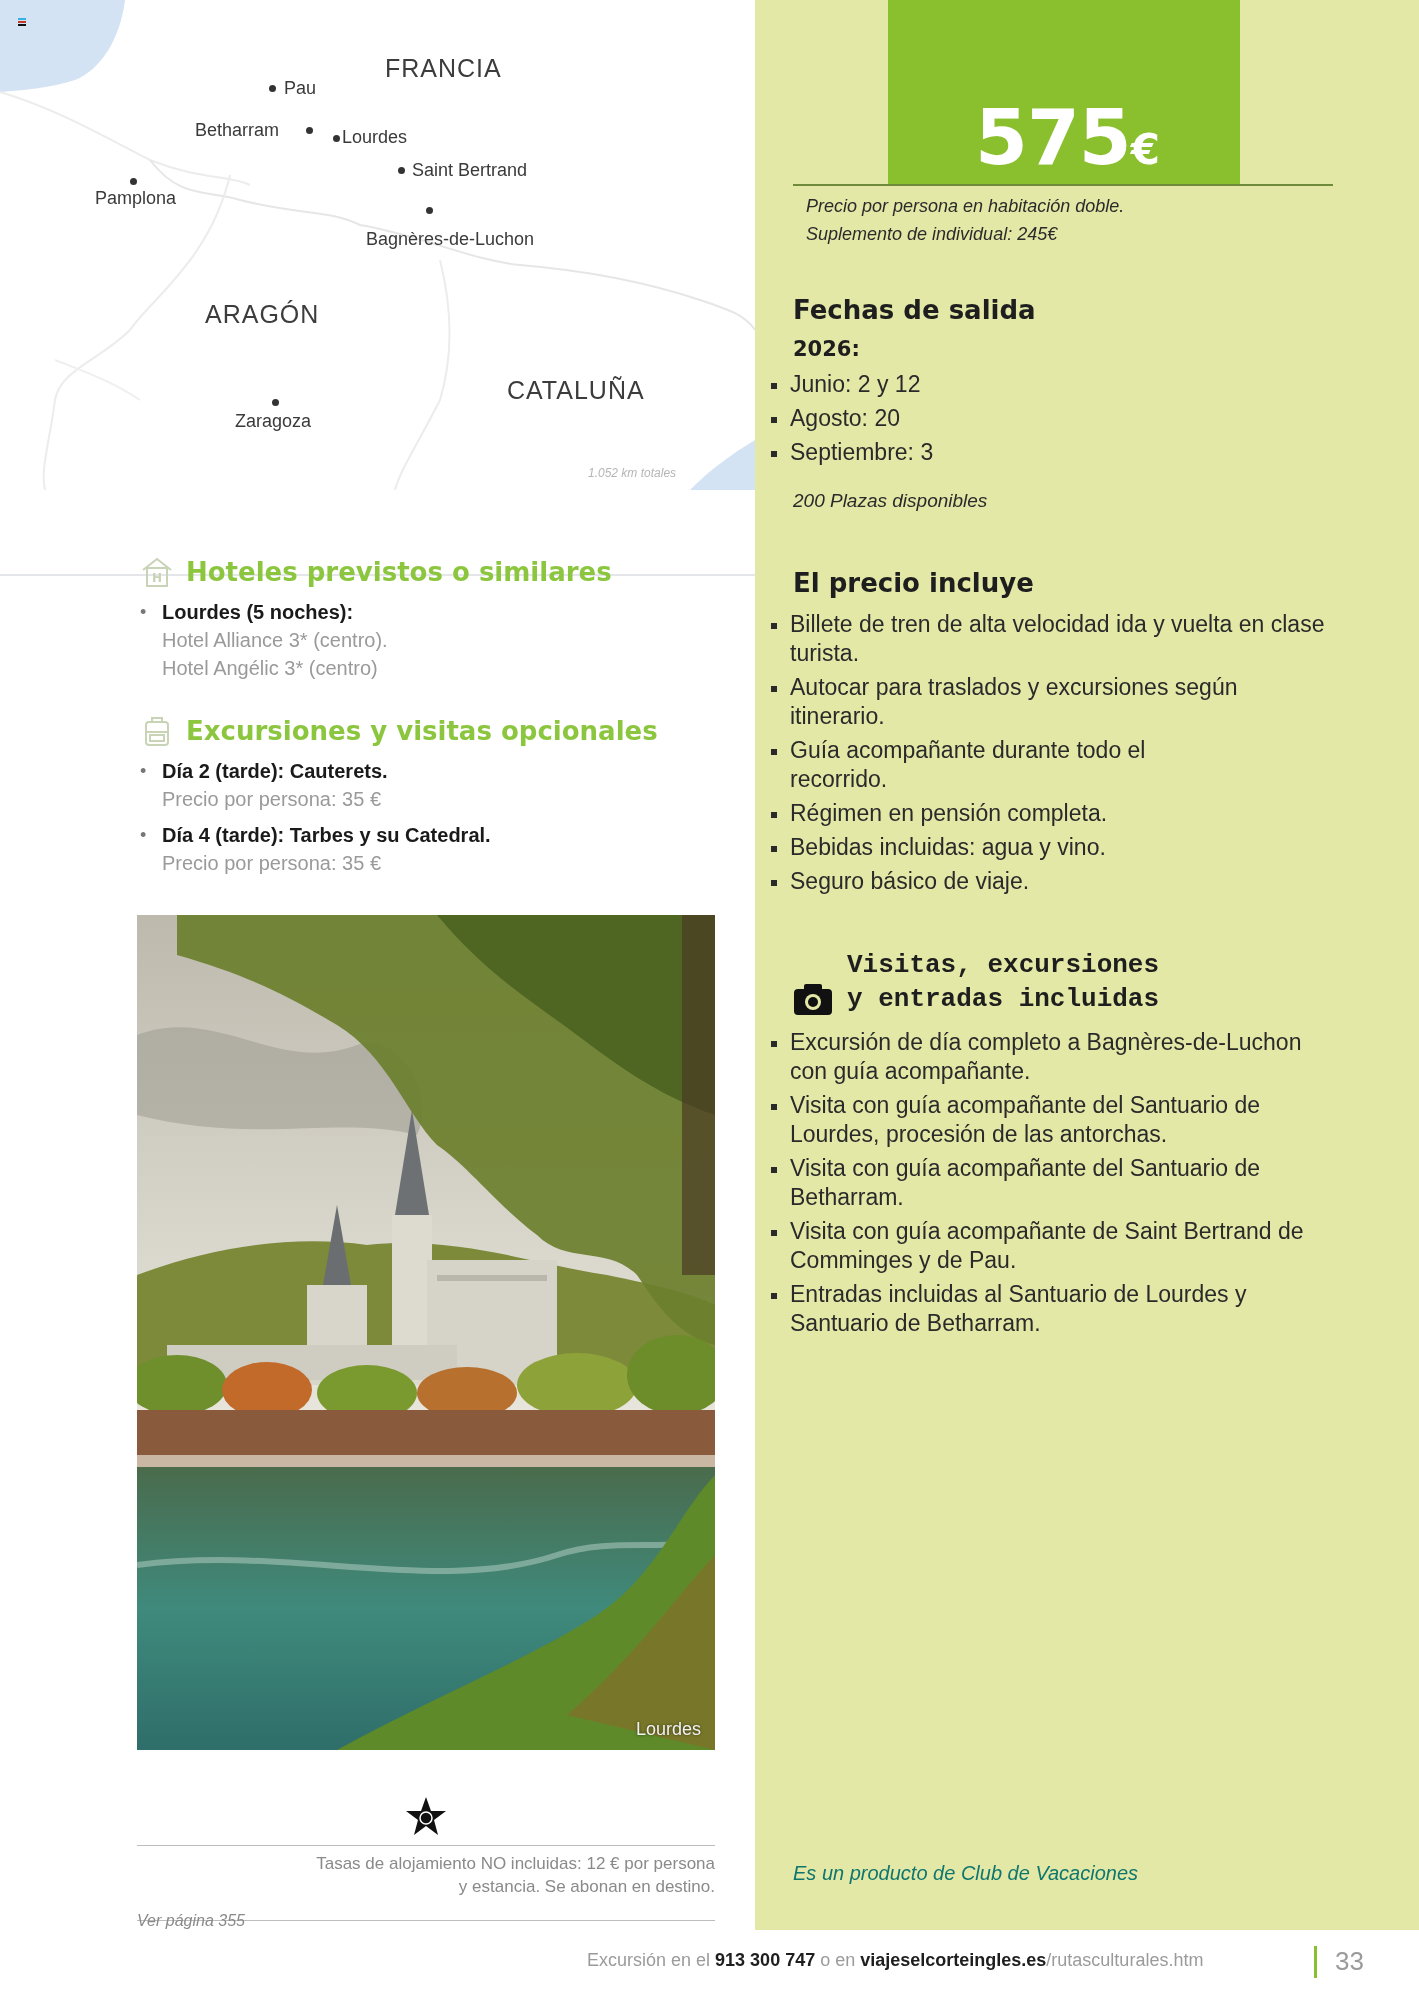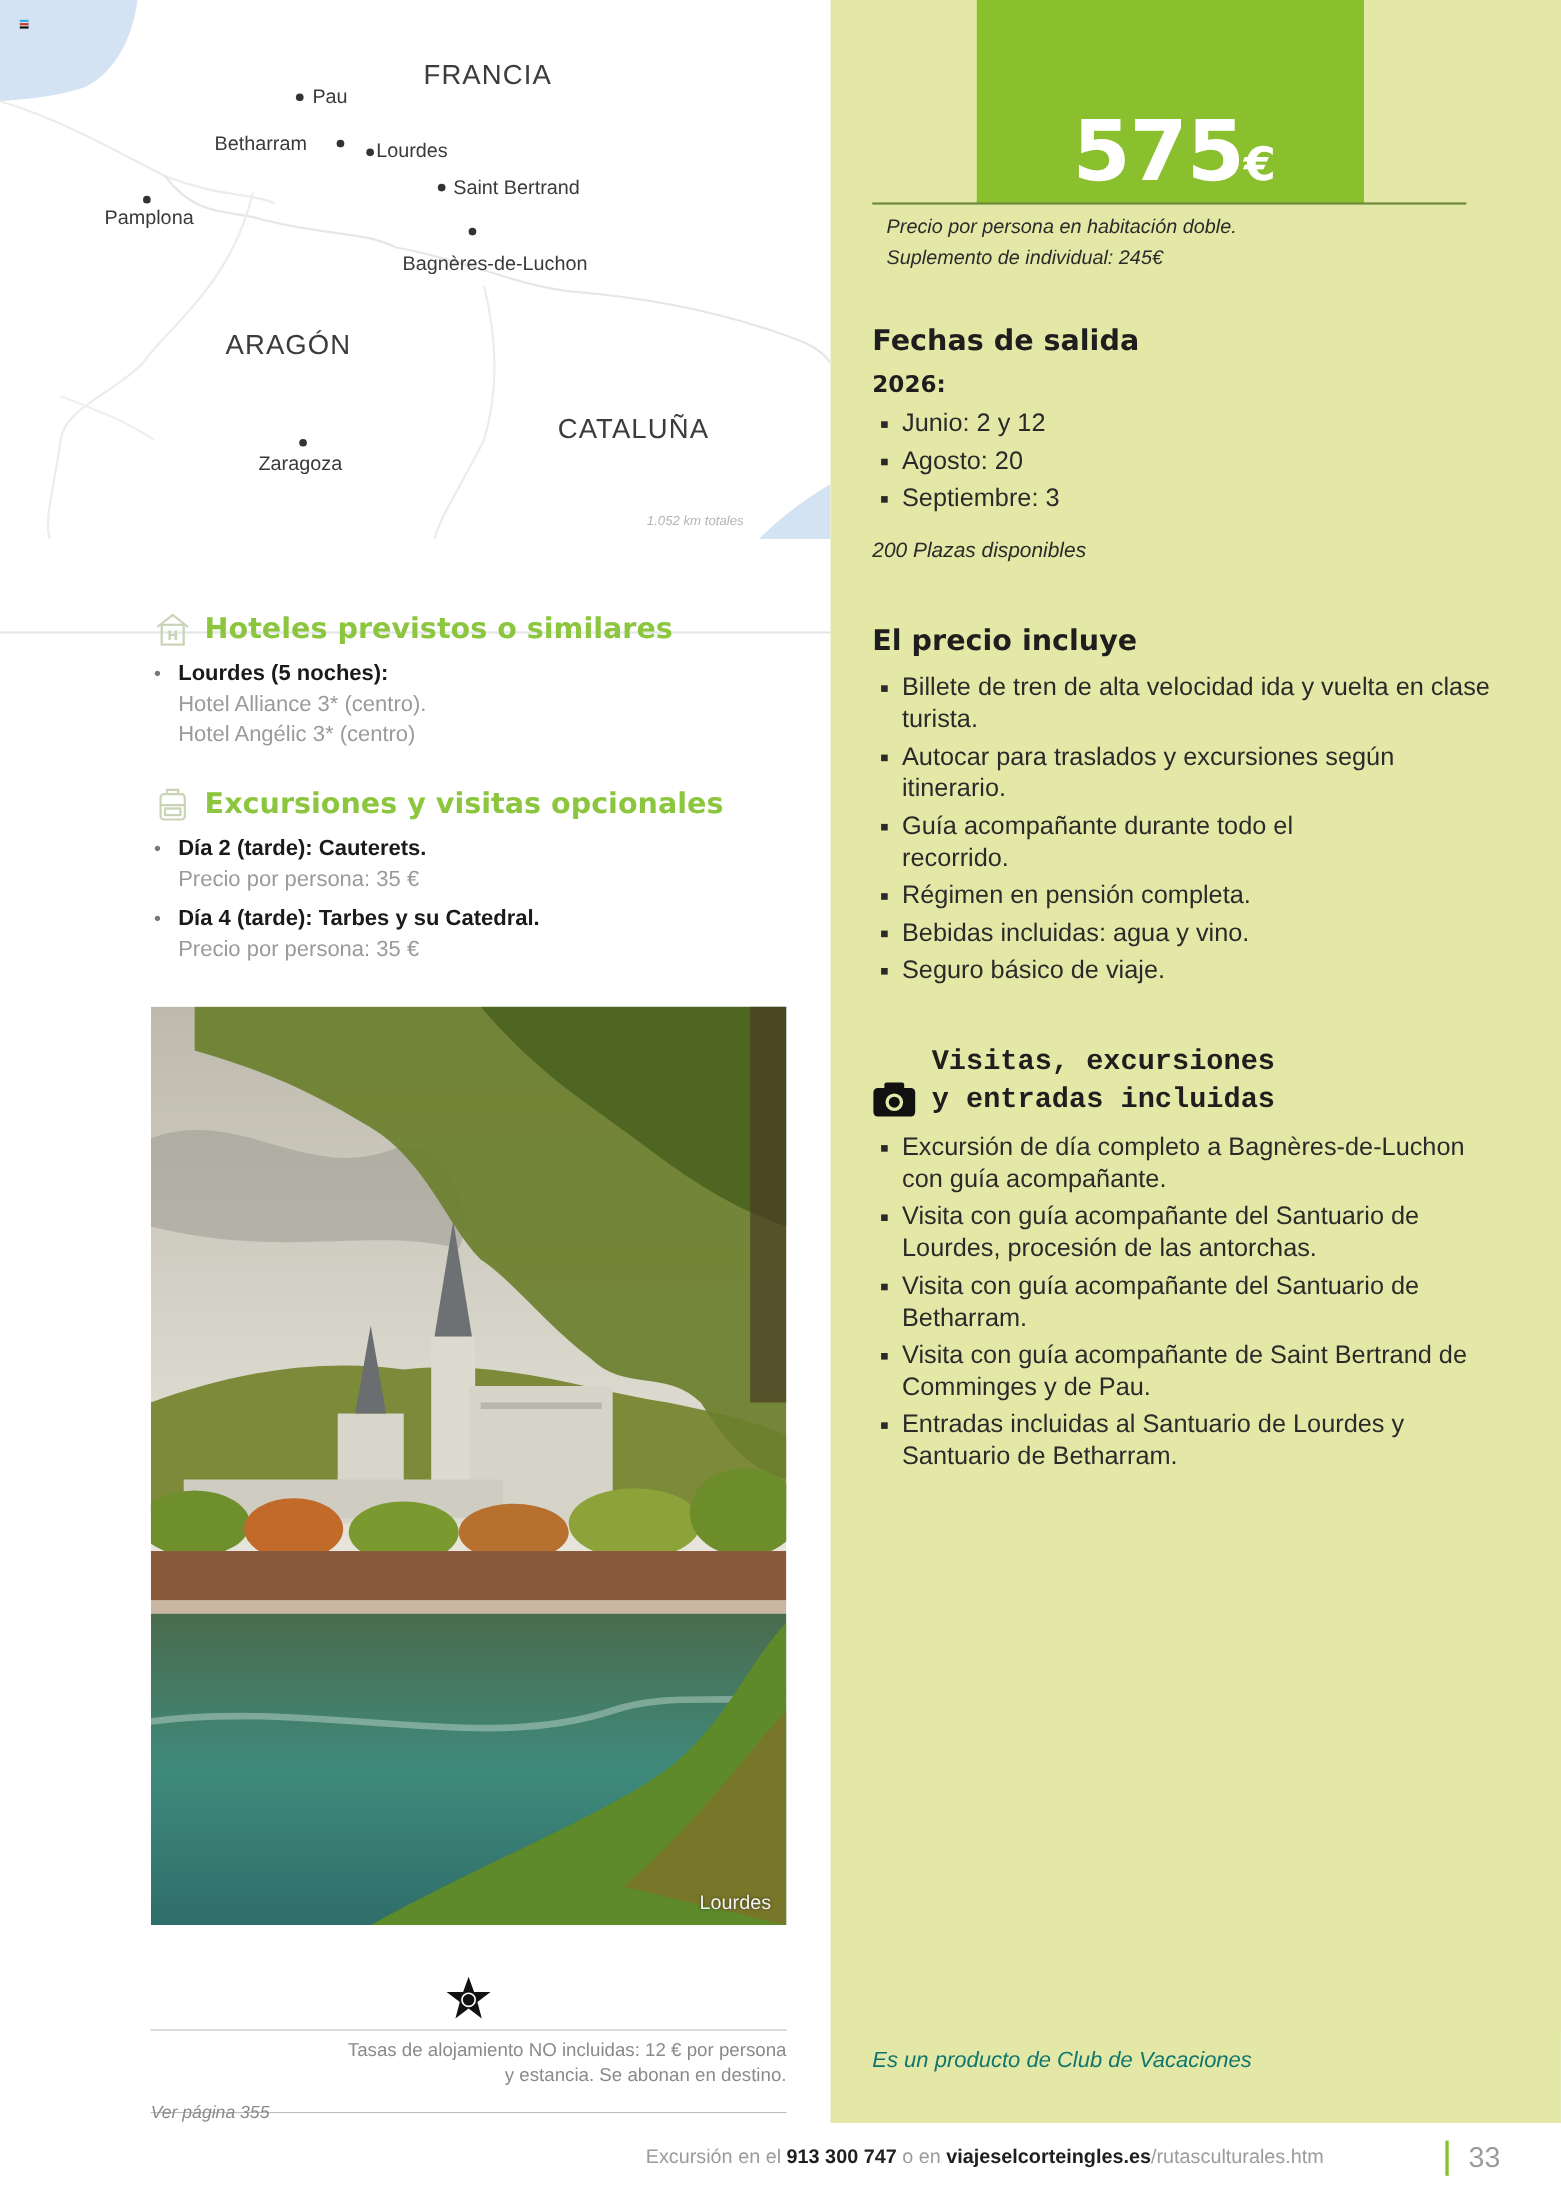--- a/index.html
+++ b/index.html
@@ -36,21 +36,21 @@
     
     .panel { position: absolute; left: 755px; top: 0; width: 664px; height: 1930px; background: #e3e8a6; }
     .price-box { position: absolute; left: 888px; top: 0; width: 352px; height: 185px; background: #8abf2e; }
     .price { position: absolute; left: 975px; top: 98px; width: 200px; color: #ffffff; font-family: "DejaVu Sans", sans-serif; font-weight: bold; font-size: 76px; line-height: 80px; letter-spacing: -1px; }
     .price .cur { font-size: 42px; }
     .price-rule { position: absolute; left: 793px; top: 184px; width: 540px; height: 2px; background: #6f8a3a; }
     .price-note { position: absolute; left: 806px; top: 192px; font-size: 18px; line-height: 28px; font-style: italic; color: #2b2b2b; }
 
     .rh { position: absolute; left: 793px; font-family: "DejaVu Sans", sans-serif; font-weight: bold; font-size: 26px; color: #1e1e1e; }
     .year { position: absolute; left: 793px; top: 337px; font-family: "DejaVu Sans", sans-serif; font-weight: bold; font-size: 21px; color: #1e1e1e; }
-    .rlst { position: absolute; left: 800px; list-style: none; font-size: 23px; line-height: 29px; color: #2a2a2a; }
+    .rlst { position: absolute; left: 770px; list-style: none; font-size: 23px; line-height: 29px; color: #2a2a2a; }
     .rlst li { position: relative; padding-left: 20px; margin-bottom: 5px; }
     .rlst li::before { content: ""; position: absolute; left: 1px; top: 13px; width: 6px; height: 6px; background: #2a2a2a; }
     .plazas { position: absolute; left: 793px; top: 490px; font-size: 19px; font-style: italic; color: #2a2a2a; }
     .visit-h { position: absolute; left: 793px; top: 948px; display: flex; align-items: flex-end; gap: 14px; }
     .visit-h .txt { font-family: Liberation Mono, monospace; font-weight: bold; font-size: 26px; line-height: 34px; color: #1e1e1e; }
     .club { position: absolute; left: 793px; top: 1862px; font-size: 20px; font-style: italic; color: #0f766e; }
 
     
     .footer { position: absolute; left: 587px; top: 1950px; font-size: 18px; color: #9b9b9b; white-space: nowrap; }
     .footer .strong { color: #1e1e1e; font-weight: bold; }

